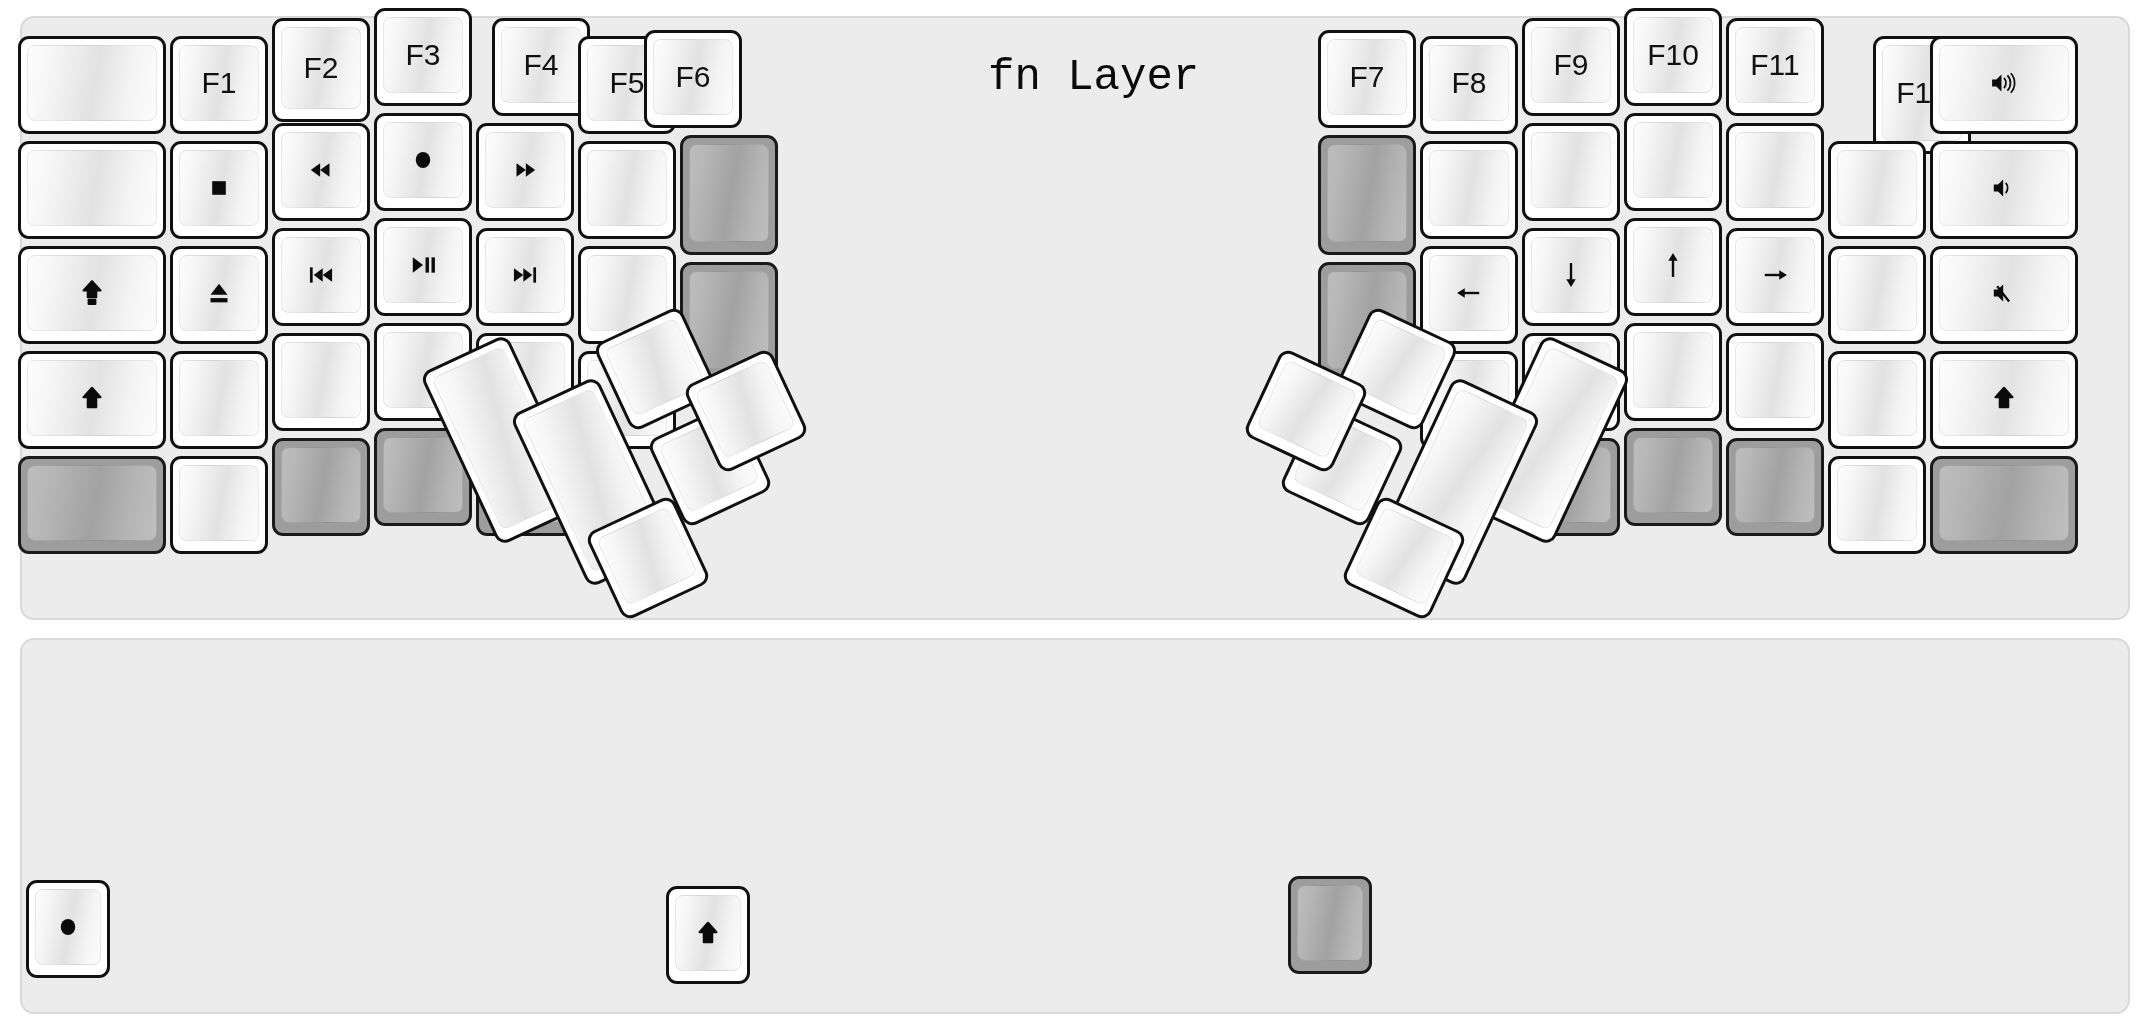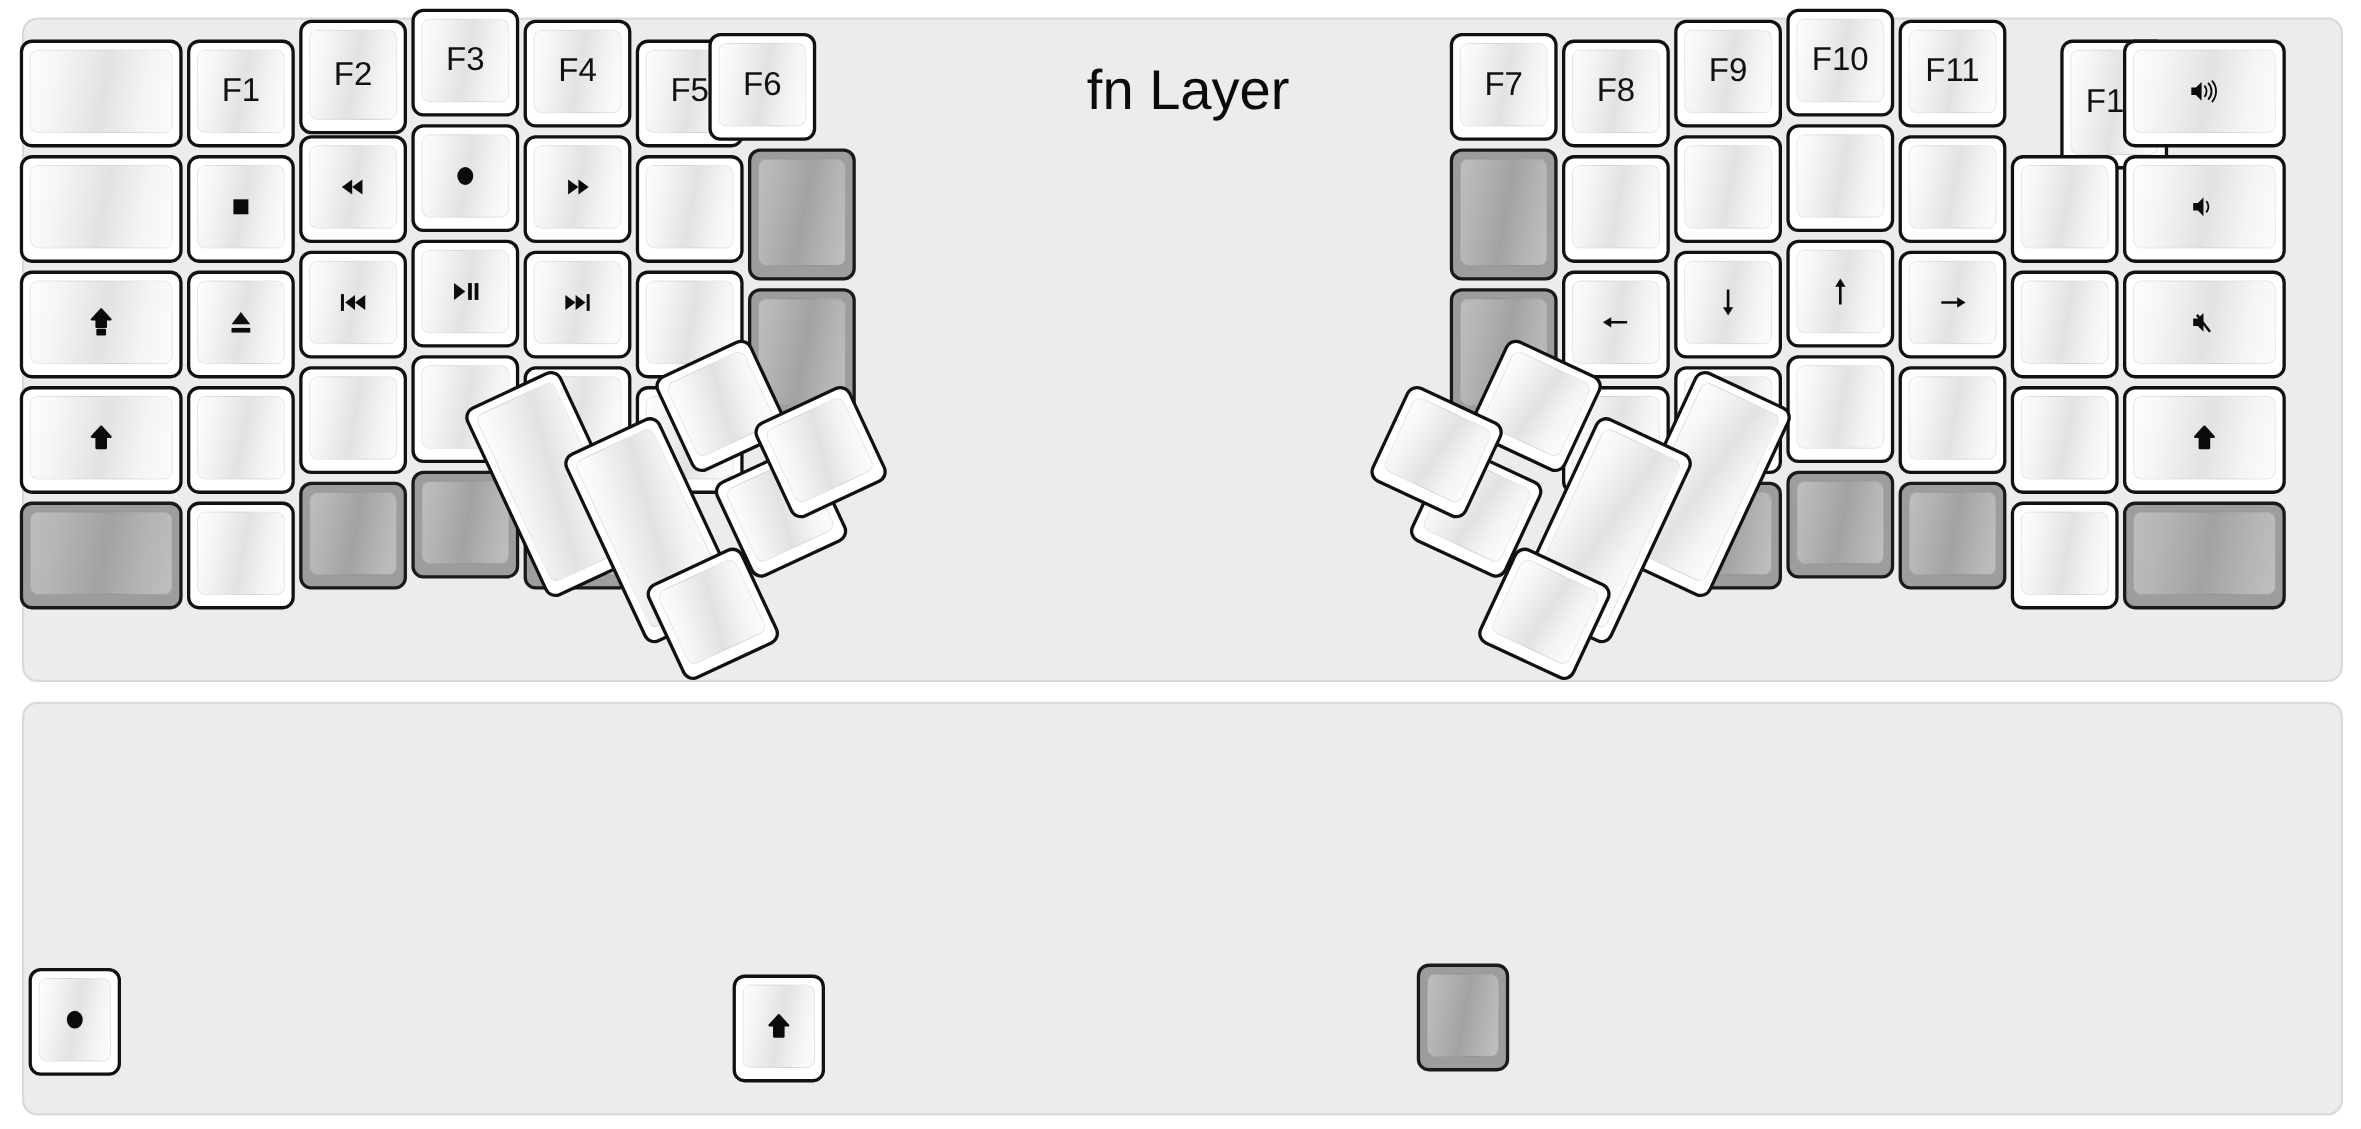--- a/index.html
+++ b/index.html
@@ -15,21 +15,21 @@
        border:1px solid rgba(0,0,0,0.07);
        background:linear-gradient(100deg,#fdfdfd 0%,#f6f6f6 18%,#e2e2e2 52%,#f4f4f4 78%,#fcfcfc 100%);
        display:flex;align-items:center;justify-content:center;}
   .key.tr{background:#9d9d9d;border-color:#1a1a1a;}
   .key.tr .cap{background:linear-gradient(100deg,#bdbdbd 0%,#b6b6b6 18%,#a2a2a2 52%,#b4b4b4 78%,#bfbfbf 100%);
        border-color:rgba(0,0,0,0.10);}
   .lg{font-family:"Liberation Sans", sans-serif;font-size:30px;color:#111;line-height:1;
       display:flex;align-items:center;justify-content:center;}
   .lg.sym{font-size:31px;}
 
-  #title{position:absolute;font-family:Liberation Sans, sans-serif;font-size:51px;color:#0b0b0b;}
+  #title{position:absolute;font-family:Liberation Mono, monospace;font-size:44px;color:#0b0b0b;}
 
   .legrow{position:absolute;display:flex;align-items:center;}
   .legkey{position:relative;width:84px;height:98px;flex:0 0 auto;}
   .legtext{font-family:"Liberation Sans", sans-serif;font-size:31px;color:#0c0c0c;line-height:1.18;margin-left:26px;white-space:pre-line;}
 
   svg{display:block;}
 </style>
 </head>
 <body>
 
@@ -194,21 +194,21 @@
       <div class="kc" style="left: 374px; top: 323px; width: 98px; height: 98px;">
         <div class="key" style="left: 0px; top: 0px; width: 98px; height: 98px;">
           <div class="cap"></div>
         </div>
       </div>
       <div class="kc" style="left: 374px; top: 428px; width: 98px; height: 98px;">
         <div class="key tr" style="left: 0px; top: 0px; width: 98px; height: 98px;">
           <div class="cap"></div>
         </div>
       </div>
-      <div class="kc" style="left: 476px; top: 18px; width: 98px; height: 82px;">
+      <div class="kc" style="left: 492px; top: 18px; width: 98px; height: 82px;">
         <div class="key" style="left: 0px; top: 0px; width: 98px; height: 98px;">
           <div class="cap">
             <span class="lg">F4</span>
           </div>
         </div>
       </div>
       <div class="kc" style="left: 476px; top: 123px; width: 98px; height: 98px;">
         <div class="key" style="left: 0px; top: 0px; width: 98px; height: 98px;">
           <div class="cap">
             <span class="lg sym">

